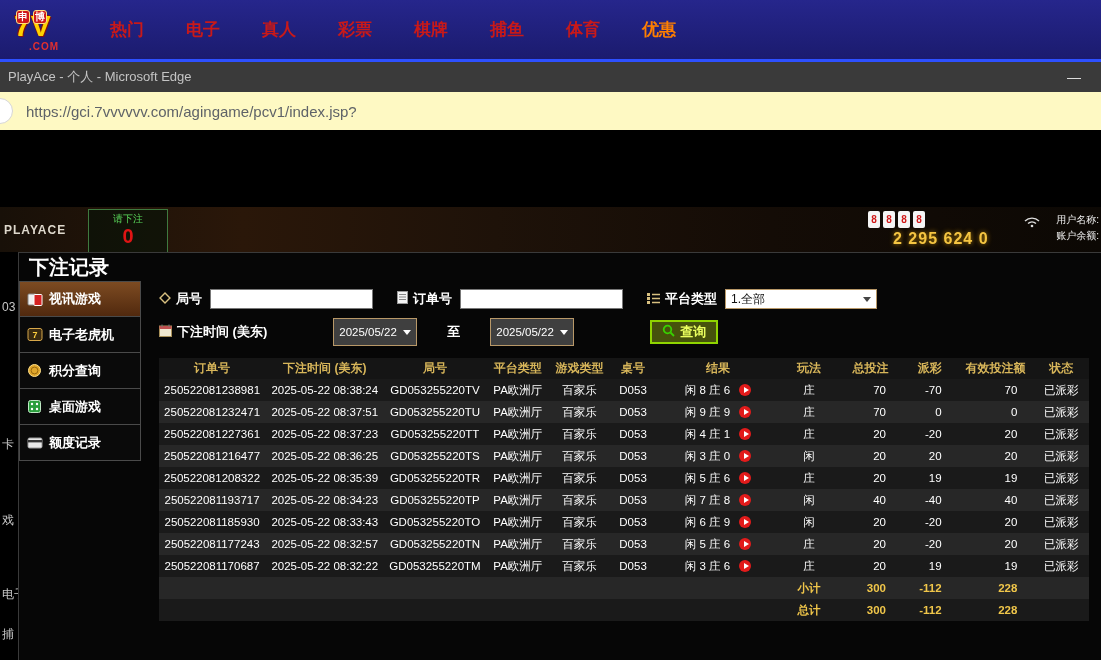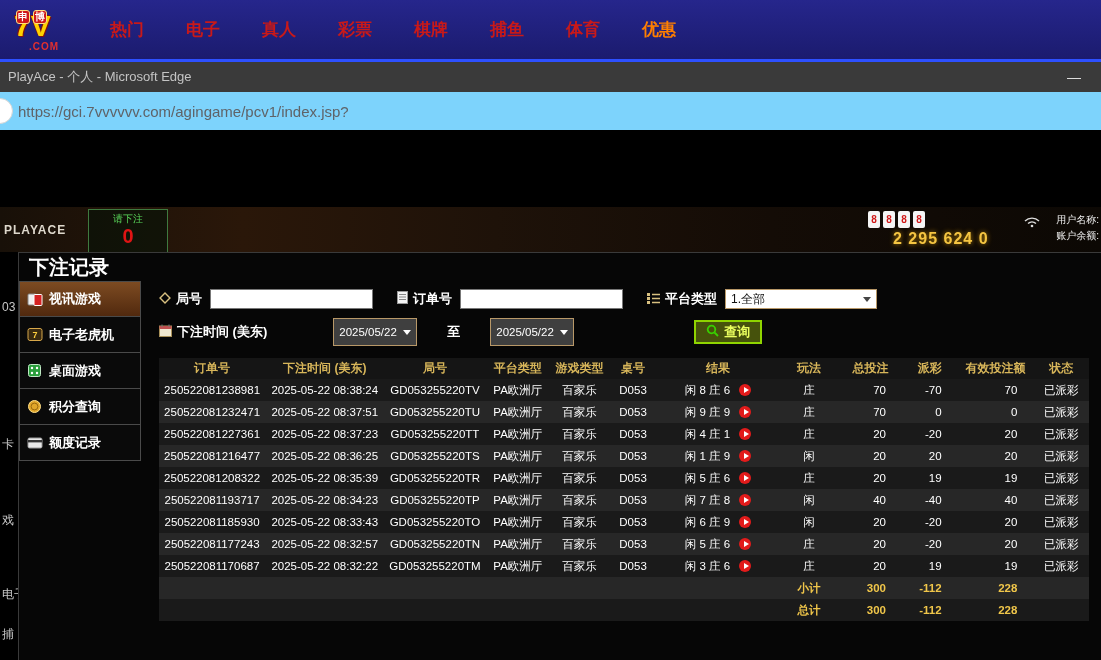--- a/index.html
+++ b/index.html
@@ -19,21 +19,21 @@
                line-height:.95; text-shadow:1px 1px 0 #801010,-1px -1px 0 #801010; }
   .logo-sub { color:#e23030; font-size:10px; font-weight:bold; letter-spacing:1px; margin-left:15px; }
   .nav-items { display:flex; align-items:center; gap:42px; margin-left:14px; }
   .nav-item { color:#c81919; font-size:17px; font-weight:bold; cursor:pointer; white-space:nowrap; }
   .nav-item.highlight { color:#ff7f00; }
 
   
   .titlebar { height:30px; background:#3a3a3a; color:#c4c4c4; font-size:13px;
               display:flex; align-items:center; padding:0 20px 0 8px; }
   .minimize { margin-left:auto; color:#ddd; font-size:14px; cursor:pointer; }
-  .urlbar { height:38px; background:#7dd3fc; position:relative; display:flex; align-items:center; }
+  .urlbar { height:38px; background:#fef9c3; position:relative; display:flex; align-items:center;padding-left:8px; }
   .url-circle { position:absolute; left:-13px; top:6px; width:26px; height:26px;
                 border-radius:50%; background:#fff; border:1px solid #d6d6d6; }
   .url-text { margin-left:18px; color:#5f6368; font-size:15px; }
 
   .blackgap { height:77px; background:#000; }
 
   
   .gamestrip { position:relative; height:45px; overflow:hidden;
     background:linear-gradient(90deg,#181008,#2a1709 22%,#1e1209 45%,#140c06 70%,#0c0804); }
   .gs-brand { position:absolute; left:4px; top:16px; color:#ded8cc; font-size:12px;
@@ -82,21 +82,21 @@
   .platselect::after { content:""; border-top:5px solid #444; border-left:4px solid transparent;
                        border-right:4px solid transparent; }
   .dateselect { width:84px; height:28px; background:#3f3f3f; border:1px solid #b89868; color:#fff;
                 font-size:11.5px; display:flex; align-items:center; justify-content:space-between;
                 padding:0 5px; cursor:pointer; }
   .dateselect::after { content:""; border-top:5px solid #fff; border-left:4px solid transparent;
                        border-right:4px solid transparent; }
   .date-from { margin-left:66px; }
   .to-label { margin:0 30px; color:#fff; font-size:13px; font-weight:bold; }
   .searchbtn { display:flex; align-items:center; gap:5px; height:24px; padding:7px 10px;
-               margin-left:120px; background:#46520c; border:2px solid #8fd400; color:#eaff5e;
+               margin-left:76px; background:#46520c; border:2px solid #8fd400; color:#eaff5e;
                font-size:13px; font-weight:bold; cursor:pointer; }
 
   
   .bet-table { width:100%; margin-top:12px; border-collapse:collapse; table-layout:fixed; }
   .bet-table thead tr { background:#151515; }
   .bet-table th { color:#d8b65a; font-size:12px; font-weight:bold; height:21px;
                   white-space:nowrap; overflow:hidden; }
   .bet-table td { color:#fff; font-size:11.5px; height:22px; text-align:center;
                   white-space:nowrap; overflow:hidden; }
   .bet-table tbody tr:nth-child(odd)  { background:#1a1a1a; }
@@ -193,37 +193,37 @@
             <svg width="16" height="15" viewBox="0 0 16 15">
               <rect x="1" y="1.5" width="14" height="12" rx="2" fill="#3a2a10" stroke="#d8a84a"></rect>
               <text x="8" y="11" text-anchor="middle" font-size="9" font-weight="bold" fill="#ffcf3f">7</text>
             </svg>
           </span>
           <span>电子老虎机</span>
         </div>
         <div class="side-item">
           <span class="side-icon">
             <svg width="15" height="15" viewBox="0 0 15 15">
+              <circle cx="7.5" cy="7.5" r="6" fill="#e0a62a" stroke="#ffe08a"></circle>
+              <circle cx="7.5" cy="7.5" r="3.4" fill="none" stroke="#9a6a10"></circle>
+            </svg>
+          </span>
+          <span>积分查询</span>
+        </div>
+        <div class="side-item">
+          <span class="side-icon">
+            <svg width="15" height="15" viewBox="0 0 15 15">
               <rect x="1.5" y="1.5" width="12" height="12" rx="2" fill="#2a9e3c" stroke="#bfe8c4"></rect>
               <circle cx="5" cy="5" r="1.2" fill="#fff"></circle>
               <circle cx="10" cy="5" r="1.2" fill="#fff"></circle>
               <circle cx="5" cy="10" r="1.2" fill="#fff"></circle>
               <circle cx="10" cy="10" r="1.2" fill="#fff"></circle>
             </svg>
           </span>
           <span>桌面游戏</span>
-        </div>
-        <div class="side-item">
-          <span class="side-icon">
-            <svg width="15" height="15" viewBox="0 0 15 15">
-              <circle cx="7.5" cy="7.5" r="6" fill="#e0a62a" stroke="#ffe08a"></circle>
-              <circle cx="7.5" cy="7.5" r="3.4" fill="none" stroke="#9a6a10"></circle>
-            </svg>
-          </span>
-          <span>积分查询</span>
         </div>
         <div class="side-item">
           <span class="side-icon">
             <svg width="16" height="14" viewBox="0 0 16 14">
               <rect x="1" y="2" width="14" height="10" rx="1.5" fill="#e8e8e8" stroke="#999"></rect>
               <rect x="1" y="4" width="14" height="2.4" fill="#333"></rect>
             </svg>
           </span>
           <span>额度记录</span>
         </div>
@@ -364,21 +364,21 @@
               <td class="num">20</td>
               <td class="status-green">已派彩</td>
             </tr>
             <tr>
               <td>250522081216477</td>
               <td>2025-05-22 08:36:25</td>
               <td>GD053255220TS</td>
               <td>PA欧洲厅</td>
               <td>百家乐</td>
               <td>D053</td>
-              <td><span>闲 1 庄 9</span><span class="play-btn"></span></td>
+              <td><span>闲 3 庄 0</span><span class="play-btn"></span></td>
               <td>闲</td>
               <td class="num">20</td>
               <td class="num pay-red">20</td>
               <td class="num">20</td>
               <td class="status-green">已派彩</td>
             </tr>
             <tr>
               <td>250522081208322</td>
               <td>2025-05-22 08:35:39</td>
               <td>GD053255220TR</td>

